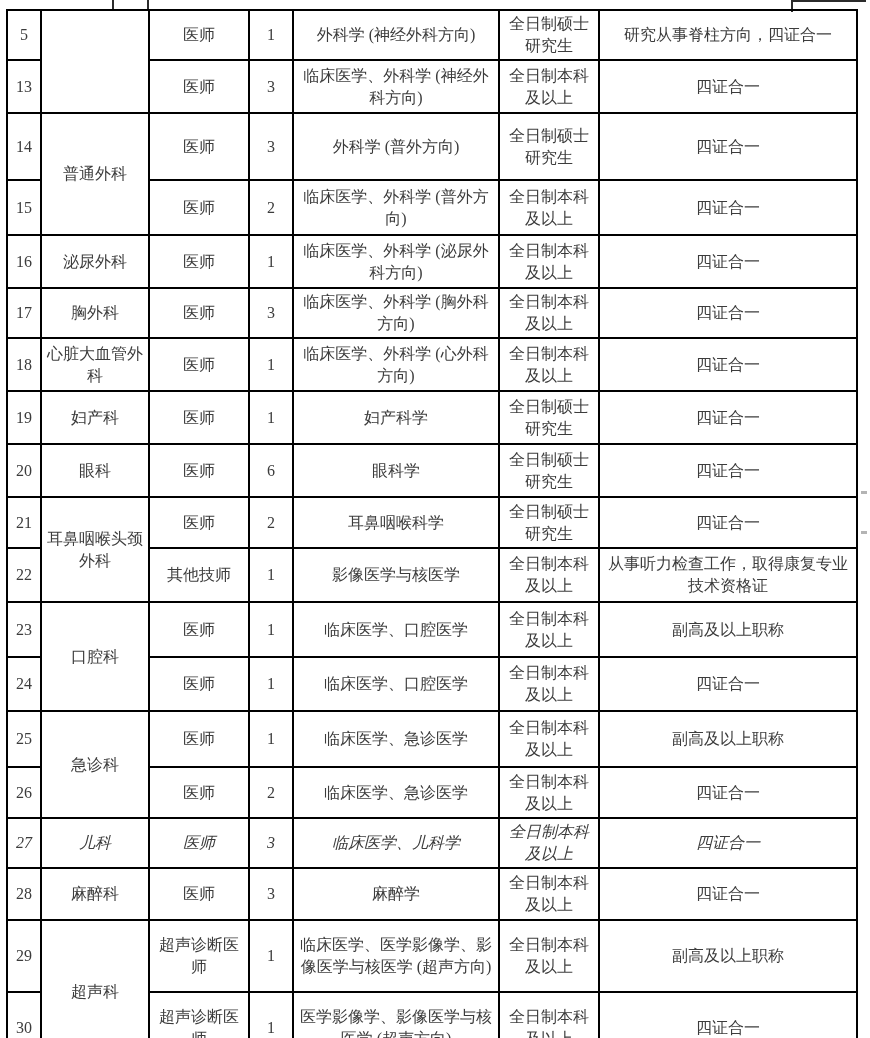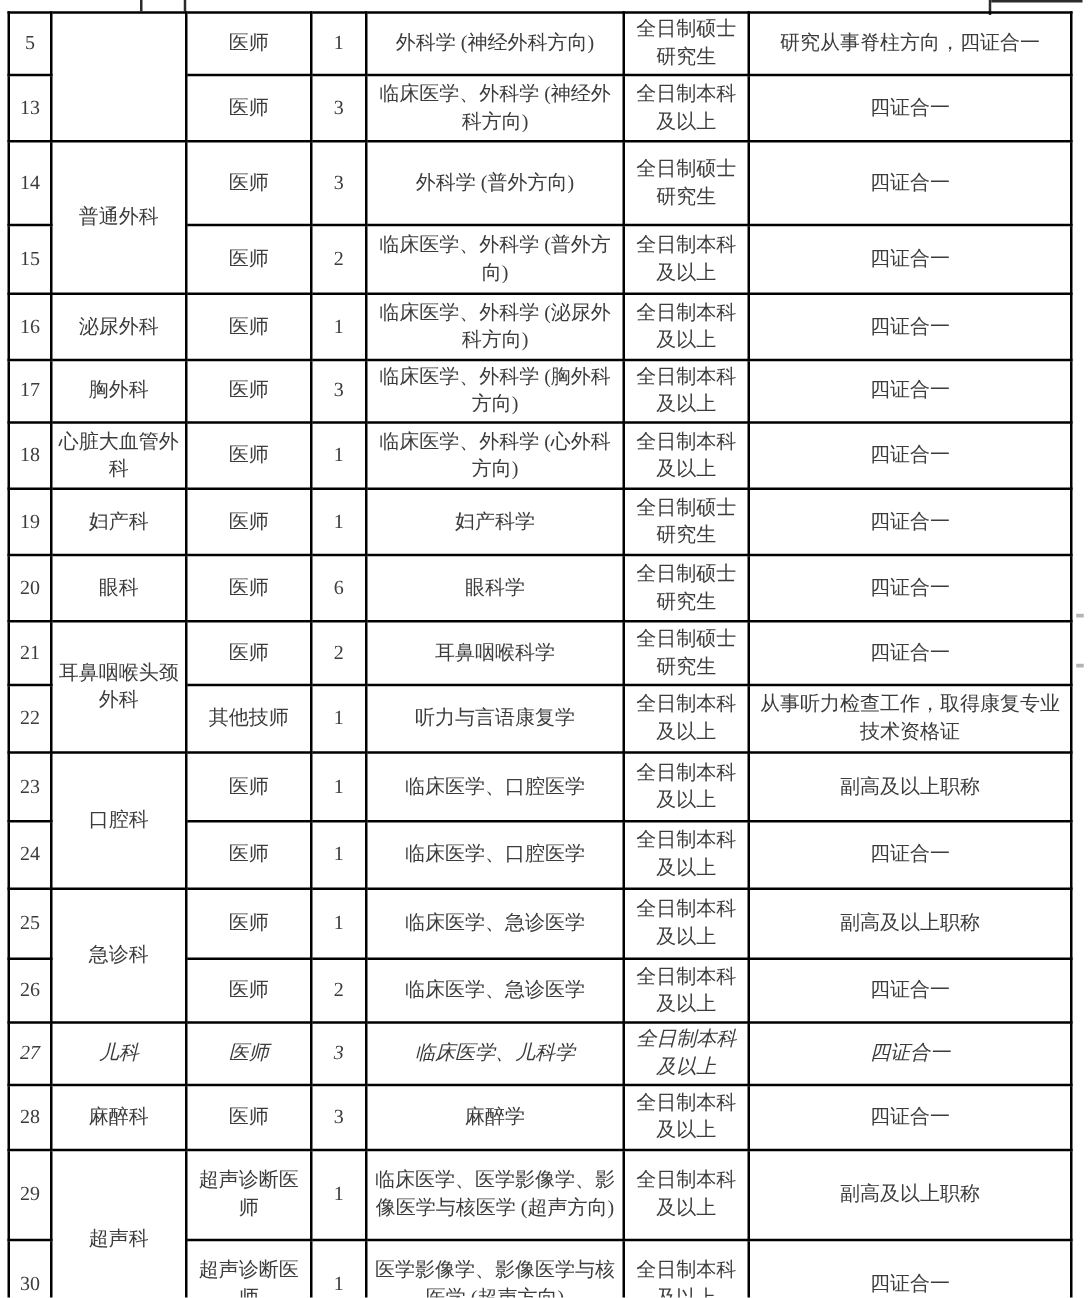--- a/index.html
+++ b/index.html
@@ -153,21 +153,21 @@
           <td class="c-pos">医师</td>
           <td class="c-count">2</td>
           <td class="c-major">耳鼻咽喉科学</td>
           <td class="c-edu">全日制硕士研究生</td>
           <td class="c-remark">四证合一</td>
         </tr>
         <tr style="height: 54px;">
           <td class="c-no">22</td>
           <td class="c-pos">其他技师</td>
           <td class="c-count">1</td>
-          <td class="c-major">听力与言语康复学</td>
+          <td class="c-major">影像医学与核医学</td>
           <td class="c-edu">全日制本科及以上</td>
           <td class="c-remark">从事听力检查工作，取得康复专业技术资格证</td>
         </tr>
         <tr style="height: 55px;">
           <td class="c-no">23</td>
           <td class="c-dept" rowspan="2">口腔科</td>
           <td class="c-pos">医师</td>
           <td class="c-count">1</td>
           <td class="c-major">临床医学、口腔医学</td>
           <td class="c-edu">全日制本科及以上</td>

